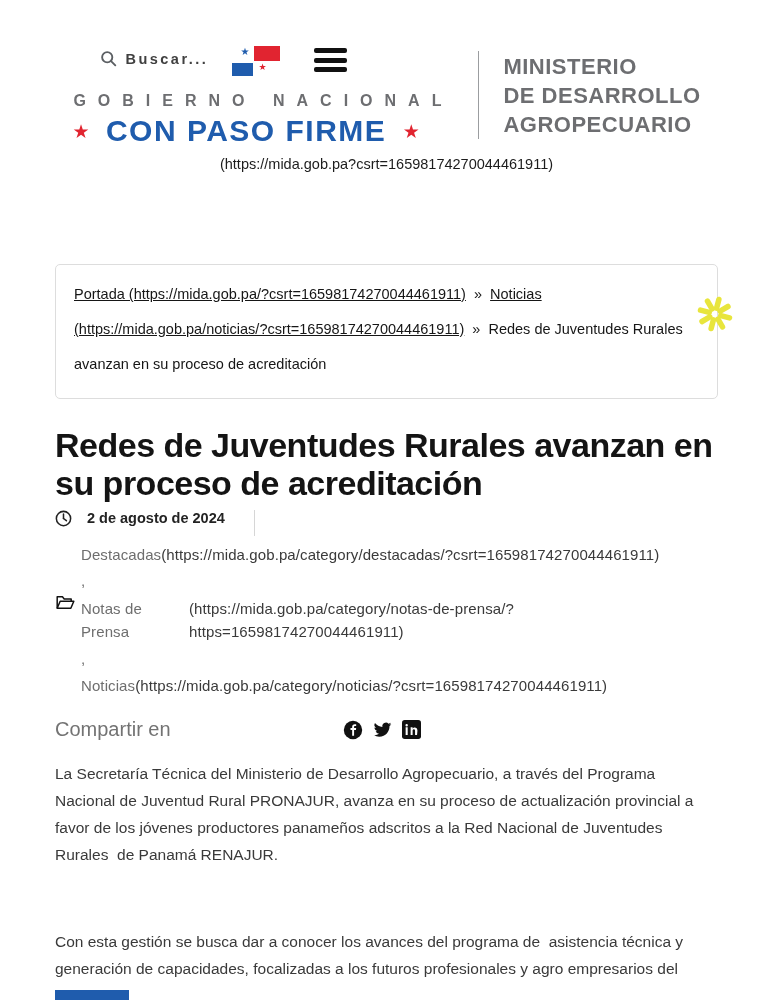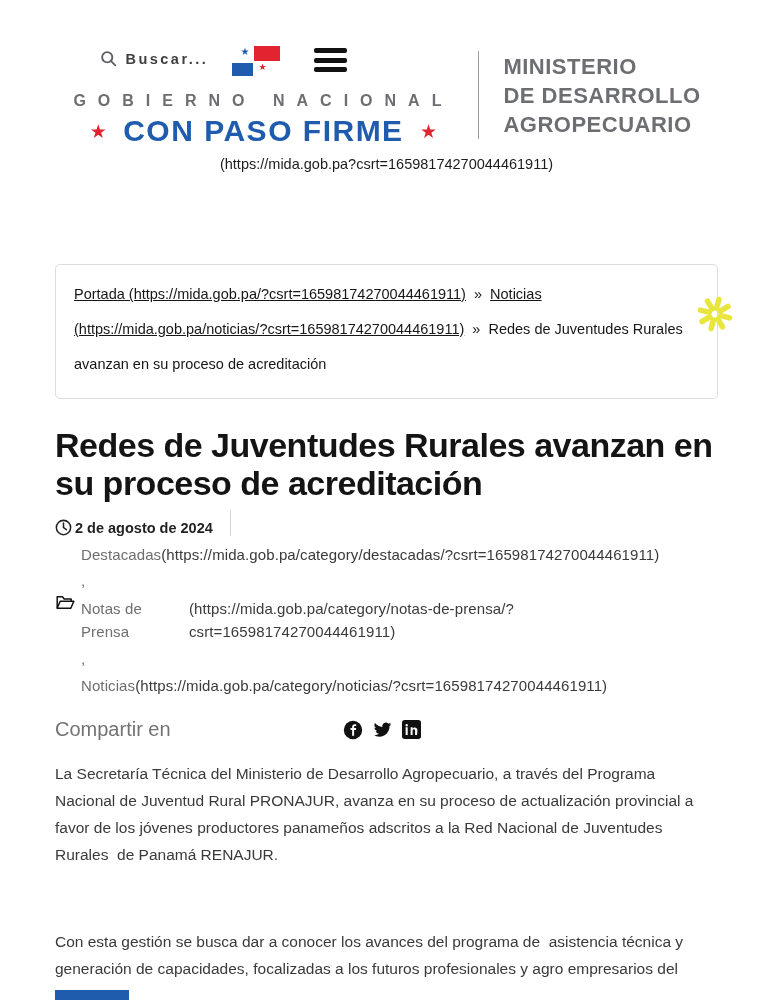--- a/index.html
+++ b/index.html
@@ -18,42 +18,42 @@
   .search-label { font-size:14.5px; color:#404040; letter-spacing:2.5px; font-weight:600; }
   .flag { position:absolute; left:160px; top:2px; width:48px; height:32px; }
   .fl-red  { position:absolute; left:22px; top:2px;  width:26px; height:15px; background:var(--flag_red,#e12430); }
   .fl-blue { position:absolute; left:0px;  top:19px; width:21px; height:13px; background:var(--flag_blue,#1f5cad); }
   .fl-star-blue { position:absolute; left:8px;  top:3px;  font-size:10px; line-height:10px; color:var(--flag_blue,#1f5cad); }
   .fl-star-red  { position:absolute; left:26px; top:19px; font-size:9px;  line-height:9px;  color:var(--flag_red,#e12430); }
   .hamburger { position:absolute; left:242px; top:6px; width:33px; cursor:pointer; }
   .hamburger .bar { display:block; width:33px; height:5px; background:#111; border-radius:2px; margin-bottom:4.5px; }
   .gov-line { position:absolute; top:50px; width:100%; text-align:center; font-size:16px; font-weight:700;
               letter-spacing:12px; color:#6d6e71; white-space:nowrap; }
-  .slogan { position:absolute; top:72px; width:100%; text-align:center; white-space:nowrap; }
+  .slogan { position:absolute; top:72px; width:100%; white-space:nowrap; }
   .red-star { color:var(--flag_red,#e12430); font-size:19px; vertical-align:3px; }
   .slogan-text { font-size:30px; font-weight:700; color:var(--flag_blue,#1f5cad); letter-spacing:1.5px; margin:0 12px; }
   .v-divider { width:1px; height:88px; background:#9b9da0; margin:0 24px; }
   .ministry { font-size:22px; font-weight:700; color:#6d6e71; line-height:29px; letter-spacing:0.5px; }
 
   .site-url { text-align:center; margin-top:8px; font-size:14.5px; color:#1c1c1c; }
 
   
   .breadcrumb-box {
     position:relative; width:663px; margin:92px auto 0; border:1px solid #ddd; border-radius:5px;
     padding:12px 18px 16px; font-size:14.5px; line-height:35px; color:#161616; background:#fff;
   }
   .bc-link { text-decoration:underline; color:#161616; cursor:pointer; }
   .bc-sep { margin:0 4px; }
   .burst { position:absolute; right:-17px; top:30px; }
 
   
   .content { width:663px; margin:0 auto; }
   h1.title { margin-top:27px; font-size:34px; line-height:38px; font-weight:700;
              letter-spacing:-0.5px; color:#141414; }
-  .meta-date { display:flex; align-items:flex-end; gap:3px; margin-top:8px; }
+  .meta-date { display:flex; align-items:flex-start; gap:15px; margin-top:8px; }
   .meta-date .date-txt { font-size:14.5px; font-weight:600; color:#232323; }
   .date-divider { width:1px; height:26px; background:#d6d6d6; margin-left:14px; }
 
   .meta-cats { display:flex; margin-top:8px; }
   .folder-col { width:26px; flex:none; padding-top:48px; }
   .cats { font-size:15px; letter-spacing:0.1px; }
   .cat-label { color:#6e6e6e; cursor:pointer; }
   .cat-url { color:#3a3a3a; cursor:pointer; }
   .cat-line { line-height:21px; }
   .cat-comma { color:#6e6e6e; line-height:14px; margin:9px 0; }
@@ -164,21 +164,21 @@
           <span class="cat-label">Destacadas</span><span class="cat-url">(https://mida.gob.pa/category/destacadas/?csrt=16598174270044461911)</span>
         </div>
         <div class="cat-comma">,</div>
         <div class="cat-grid">
           <div class="col-label cat-label">
             <div>Notas de</div>
             <div>Prensa</div>
           </div>
           <div class="col-url cat-url">
             <div>(https://mida.gob.pa/category/notas-de-prensa/?</div>
-            <div>csrt=16598174270044461911)</div>
+            <div>https=16598174270044461911)</div>
           </div>
         </div>
         <div class="cat-comma">,</div>
         <div class="cat-line">
           <span class="cat-label">Noticias</span><span class="cat-url">(https://mida.gob.pa/category/noticias/?csrt=16598174270044461911)</span>
         </div>
       </div>
     </div>
 
     <div class="share-row">

